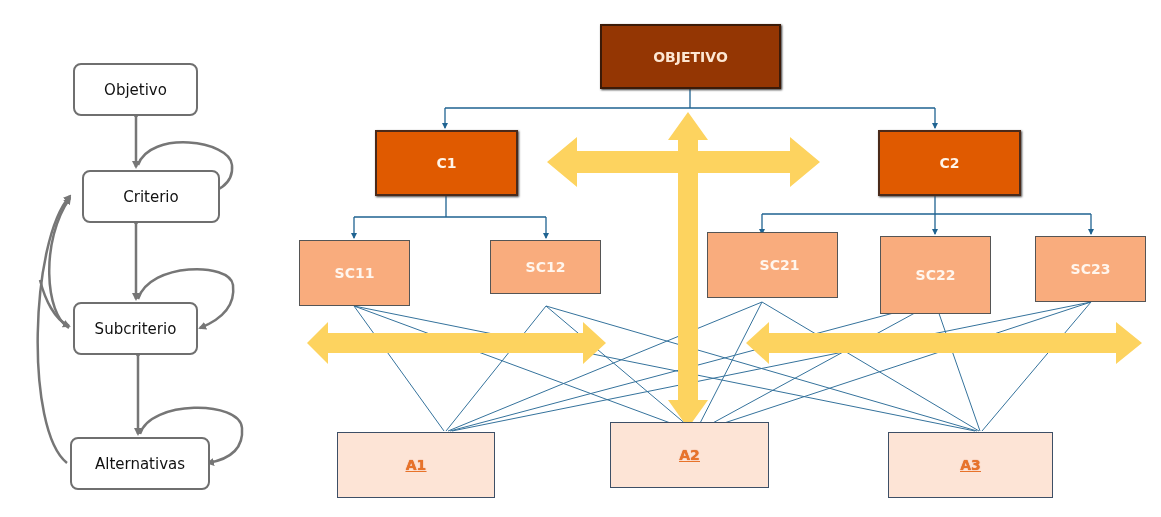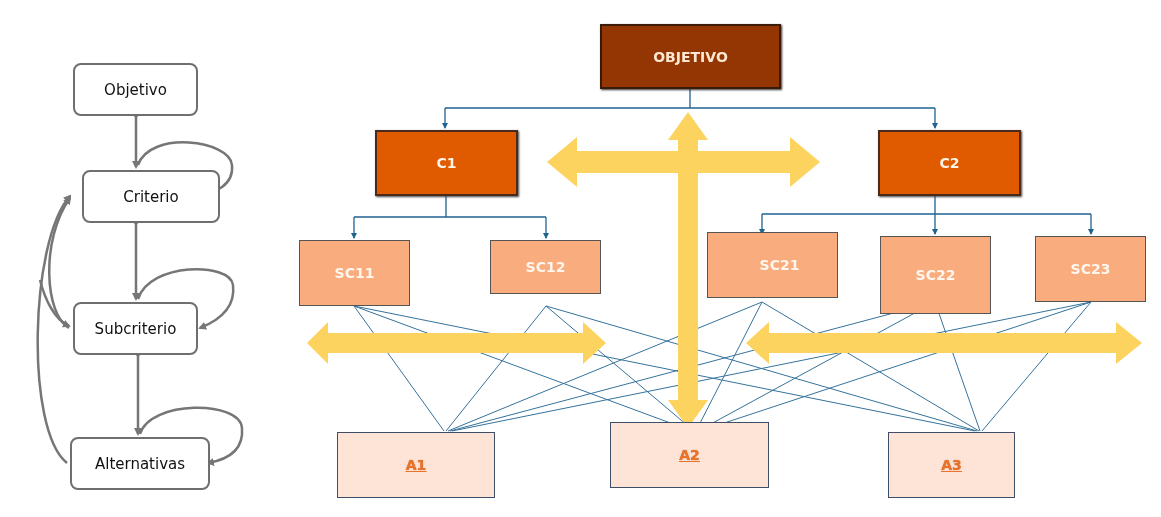--- a/index.html
+++ b/index.html
@@ -117,15 +117,15 @@
 <div class="node sub" style="left:1035px;top:236px;width:111px;height:66px;">
     <span>SC23</span>
   </div>
 
 <div class="node alt" style="left:337px;top:432px;width:158px;height:66px;">
     <span>A1</span>
   </div>
 <div class="node alt" style="left:610px;top:422px;width:159px;height:66px;">
     <span>A2</span>
   </div>
-<div class="node alt" style="left:888px;top:432px;width:127px;height:66px;">
+<div class="node alt" style="left:888px;top:432px;width:165px;height:66px;">
     <span>A3</span>
   </div>
 
 </body></html>

